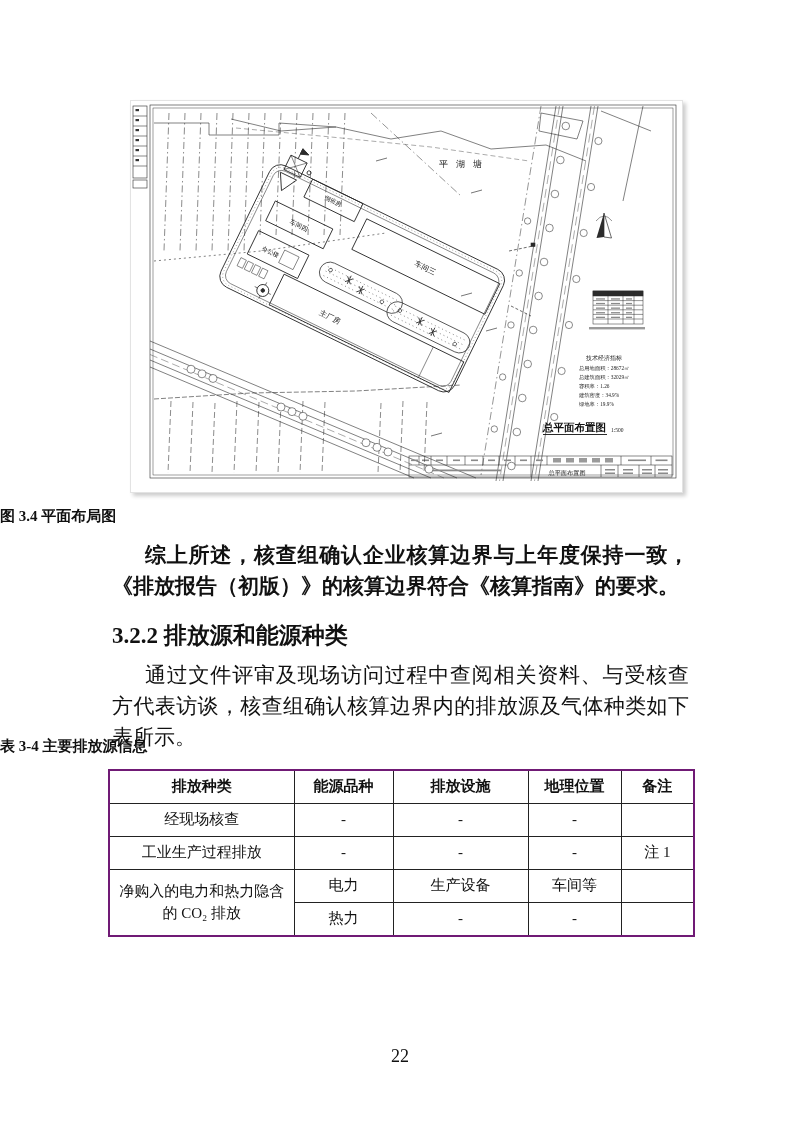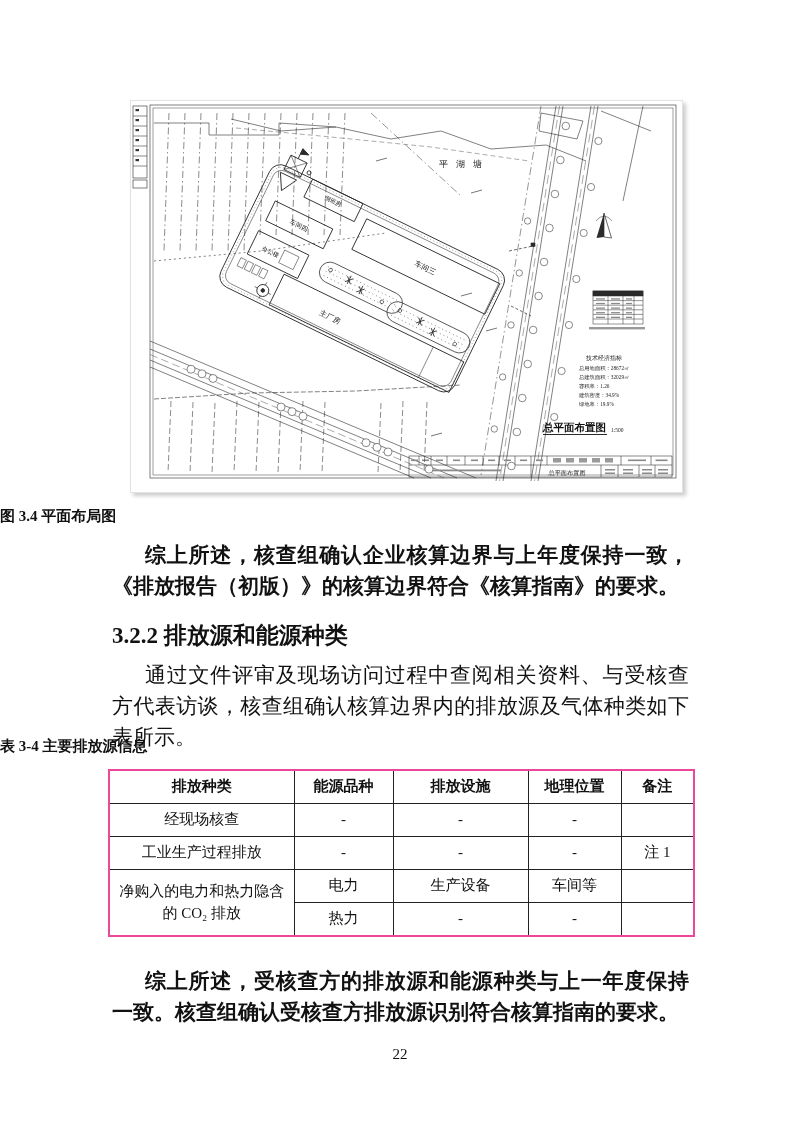--- a/index.html
+++ b/index.html
@@ -13,27 +13,27 @@
   .caption{position:absolute;top:507px;left:0;width:100%;text-align:left;
            font-size:15px;font-weight:bold;}
   .para{position:absolute;left:112px;width:577px;font-size:21px;line-height:31px;
         text-align:justify;text-indent:33px;margin:0;}
   .p1{top:540px;font-weight:bold;}
   .h322{position:absolute;left:112px;top:620px;font-size:23px;font-weight:bold;margin:0;}
   .p2{top:660px;font-weight:normal;}
   .tcap{position:absolute;top:737px;left:0;width:100%;text-align:left;
         font-size:15px;font-weight:bold;}
   table.em{position:absolute;left:108px;top:769px;border-collapse:collapse;
-           table-layout:fixed;width:585px;font-size:15px;border:2px solid #ec4899;}
+           table-layout:fixed;width:585px;font-size:15px;border:2px solid #701a75;}
   table.em th,table.em td{border:1.2px solid #222;text-align:center;vertical-align:middle;
            padding:0 2px;height:32px;line-height:1.45;}
   table.em th{font-weight:bold;}
   .note{position:absolute;left:146px;top:939px;font-size:13.5px;}
   .p3{top:966px;font-weight:bold;}
-  .pnum{position:absolute;top:1046px;left:0;width:100%;text-align:center;font-size:15px;}
+  .pnum{position:absolute;top:1046px;left:0;width:100%;text-align:center;font-size:18px;}
   text{font-family:"Liberation Serif","DejaVu Serif",serif;}
 </style>
 </head>
 <body>
 
 <div class="page">
 
   <div class="figure">
     <svg id="plan" width="551" height="391" viewBox="0 0 551 391">
 
@@ -370,15 +370,14 @@
       </tr>
       <tr>
         <td>热力</td>
         <td>-</td>
         <td>-</td>
         <td></td>
       </tr>
     </tbody>
   </table>
 
-  <p class="para p3">综上所述，受核查方的排放源和能源种类与上一年度保持一致。核查组确认受核查方排放源识别符合核算指南的要求。</p>
   <div class="pnum">22</div>
 </div>
 
 </body></html>

